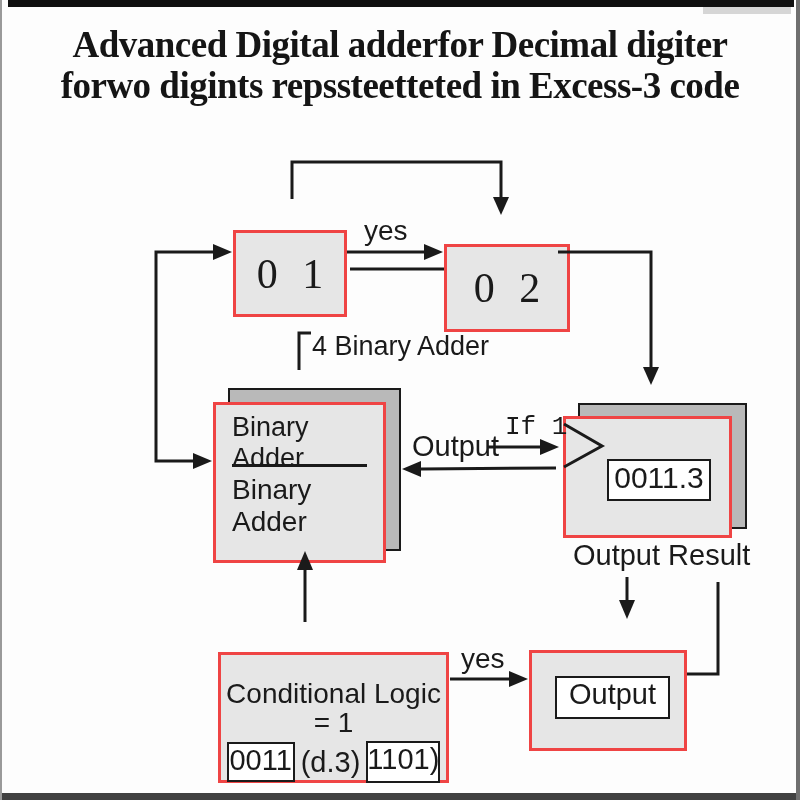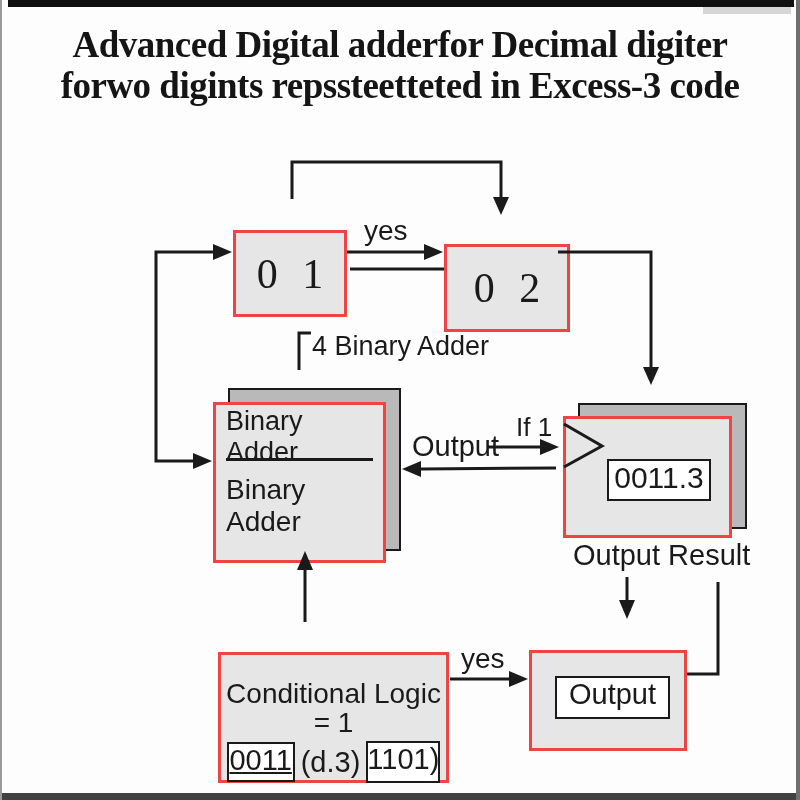--- a/index.html
+++ b/index.html
@@ -28,51 +28,51 @@
   }
   .shadow{
     position:absolute;box-sizing:border-box;background:#b9b9b9;border:2px solid #1a1a1a;
   }
   .serif-num{font-family:"Liberation Serif", serif;font-size:42px;word-spacing:14px;}
 
   .digit1{left:233px;top:200px;width:114px;height:87px;}
   .digit2{left:444px;top:214px;width:126px;height:88px;}
 
   .adder-shadow{left:228px;top:388px;width:173px;height:163px;}
-  .adder{left:213px;top:372px;width:173px;height:161px;padding:10px;flex-direction:column;align-items:stretch;justify-content:flex-start;}
+  .adder{left:213px;top:372px;width:173px;height:161px;padding:16px;flex-direction:column;align-items:stretch;justify-content:flex-start;}
   .adder-header{
     box-sizing:border-box;height:46px;border-bottom:3px solid #1a1a1a;
     display:flex;align-items:center;justify-content:center;font-size:27px;
   }
   .adder-body{flex:1;display:flex;align-items:center;justify-content:center;font-size:28px;}
 
   .comparator-shadow{left:578px;top:403px;width:169px;height:126px;}
   .comparator{left:563px;top:386px;width:169px;height:122px;}
   .value-field{
     box-sizing:border-box;background:#ffffff;border:2.5px solid #1a1a1a;
     display:flex;align-items:flex-start;justify-content:center;
   }
   .comp-value{position:absolute;left:41px;top:40px;width:104px;height:42px;font-size:30px;}
 
   .outputbox{left:529px;top:620px;width:158px;height:101px;}
   .out-value{position:absolute;left:23px;top:23px;width:115px;height:43px;font-size:29px;}
 
   .condbox{left:218px;top:622px;width:231px;height:131px;flex-direction:column;justify-content:flex-start;padding-top:24px;}
   .cond-line{font-size:28px;line-height:29px;text-align:center;}
   .cond-row{display:flex;align-items:center;margin-top:4px;gap:6px;}
-  .cond-field{width:68px;height:40px;font-size:29px;text-decoration:underline;}
+  .cond-field{width:68px;height:40px;font-size:29px;}
   .cond-op{font-size:29px;}
   .cond-field2{width:74px;height:42px;font-size:29px;}
 
   
   .lbl{position:absolute;white-space:nowrap;}
   .lbl-caption{left:312px;top:331px;font-size:27px;}
   .lbl-yes-top{left:364px;top:215px;font-size:28px;}
   .lbl-output{left:412px;top:430px;font-size:29px;}
-  .lbl-if1{left:516px;top:412px;font-size:26px;}
+  .lbl-if1{left:505px;top:412px;font-size:26px;font-family:Liberation Mono, monospace;}
   .lbl-output-result{left:573px;top:539px;font-size:29px;}
   .lbl-yes-bottom{left:461px;top:643px;font-size:28px;}
 
   svg.wires{position:absolute;left:0;top:0;width:800px;height:800px;pointer-events:none;}
   svg.wires polyline, svg.wires line{stroke:#1a1a1a;stroke-width:3;fill:none;}
   svg.wires polygon{fill:#1a1a1a;stroke:none;}
 </style>
 </head>
 <body>
 

